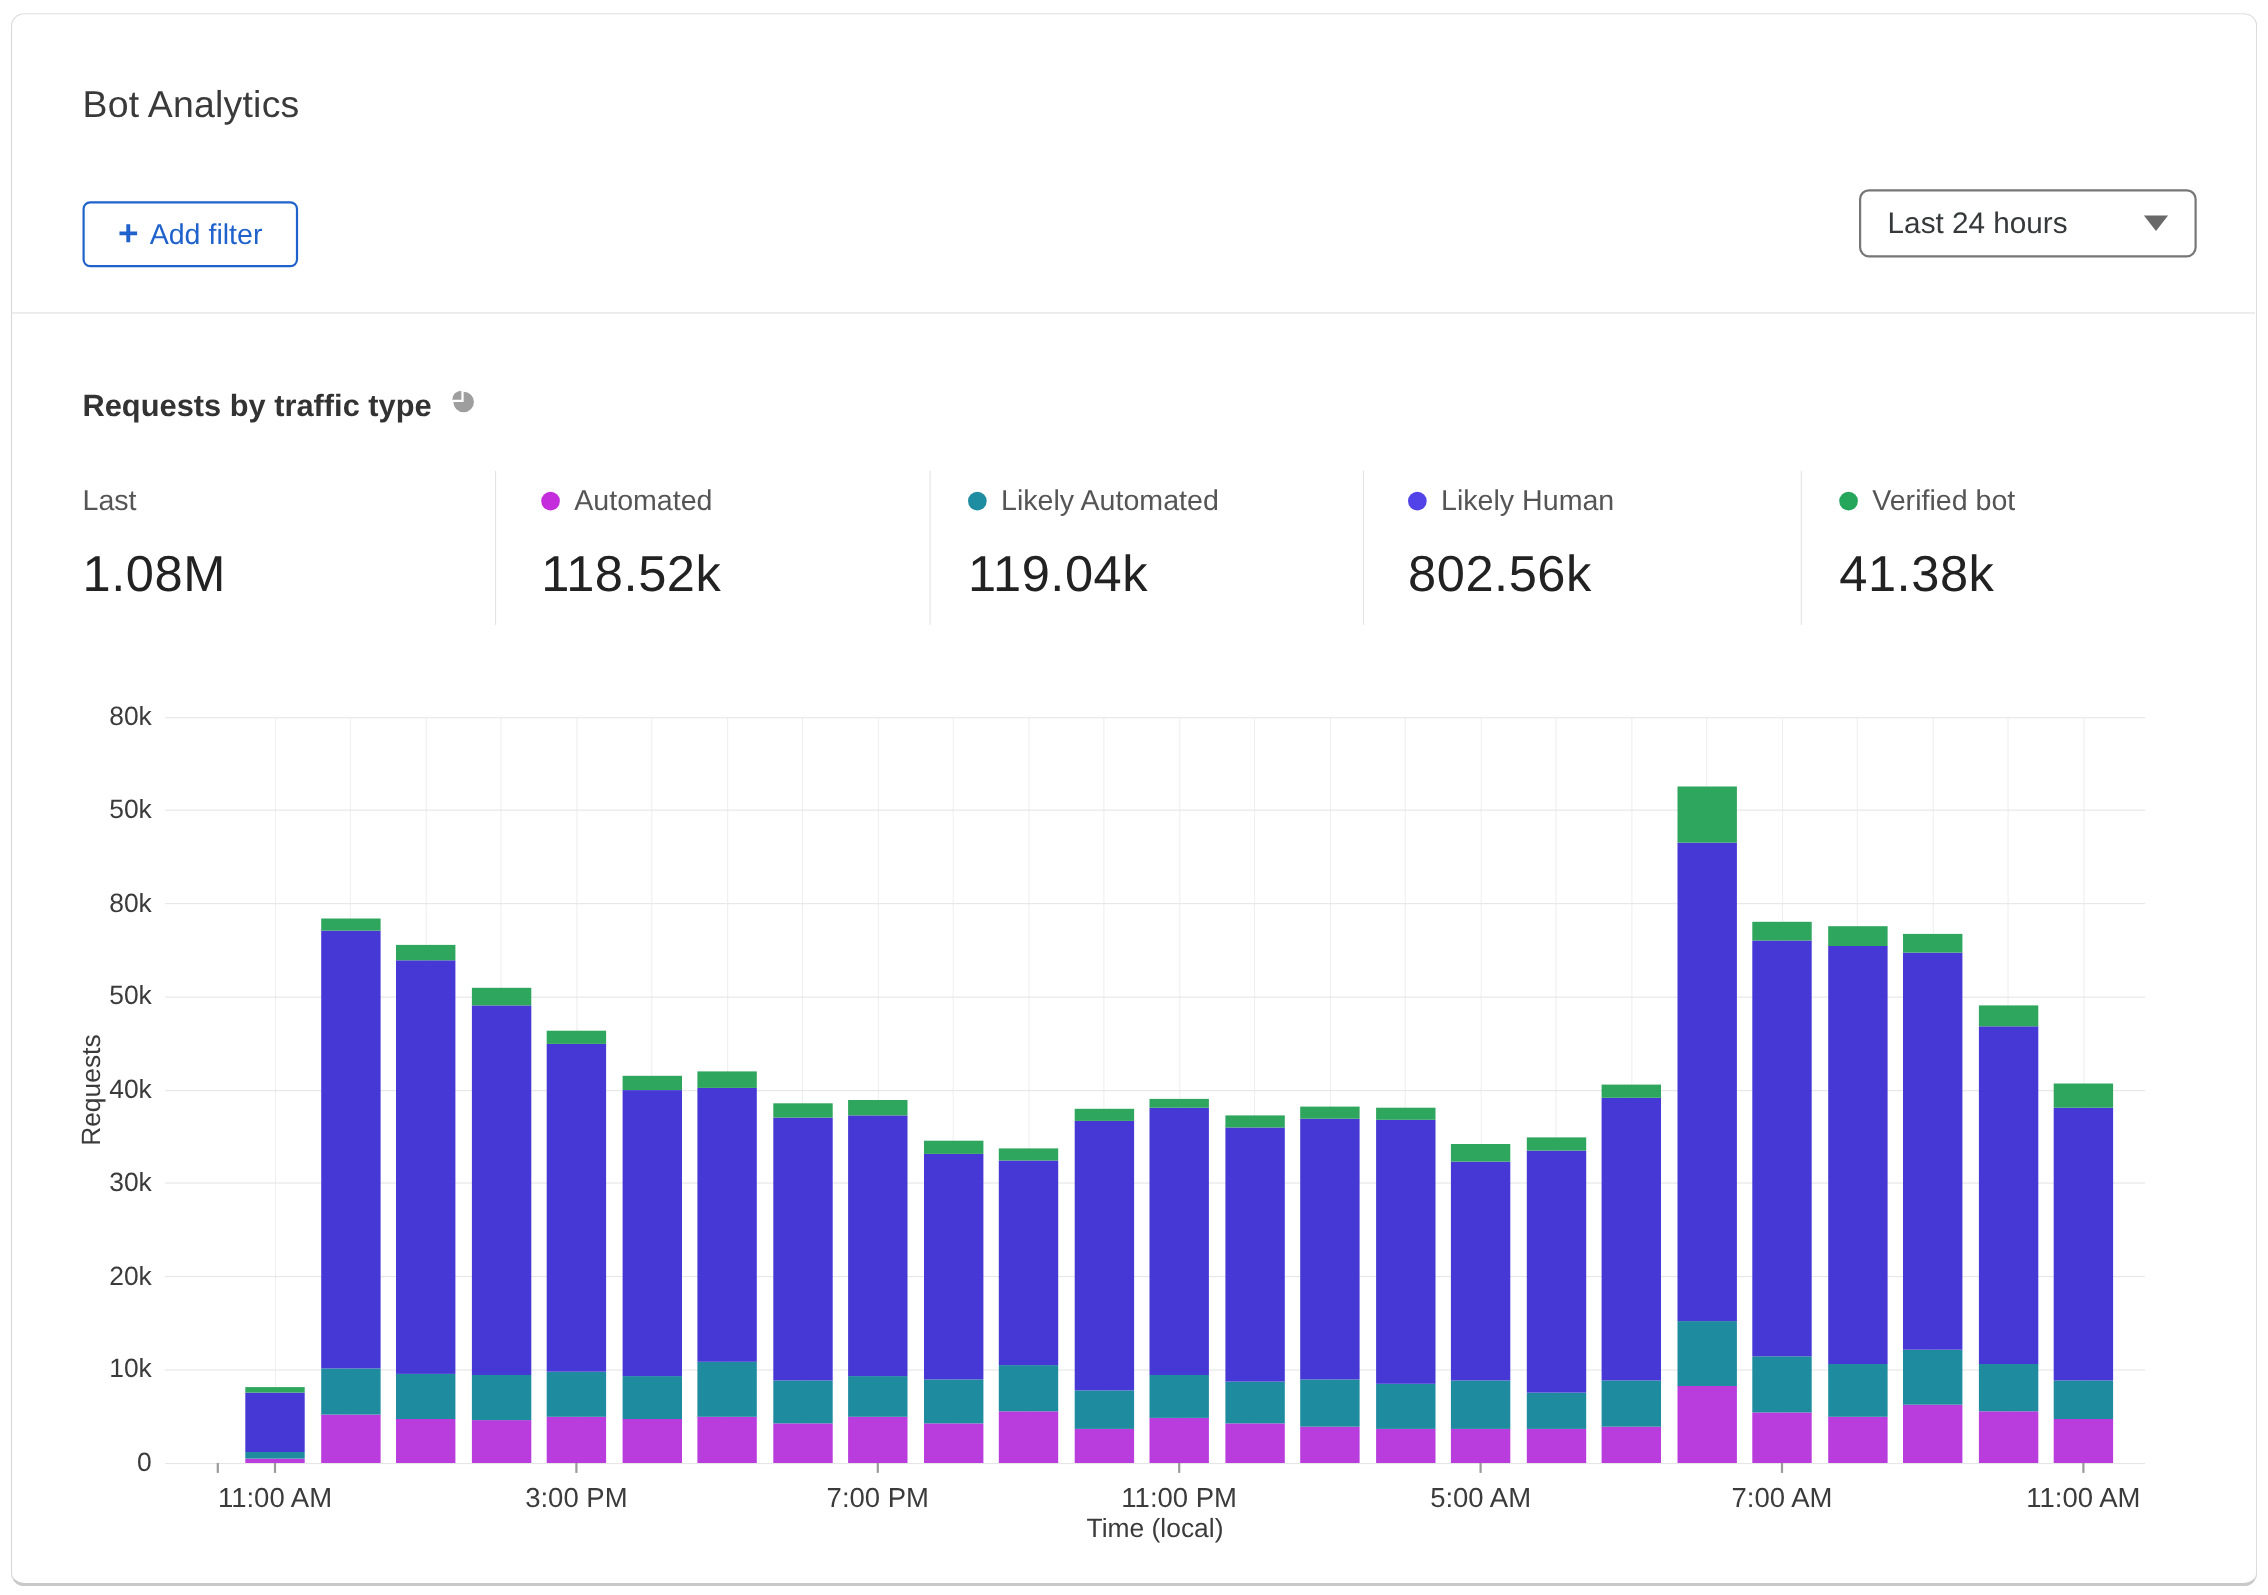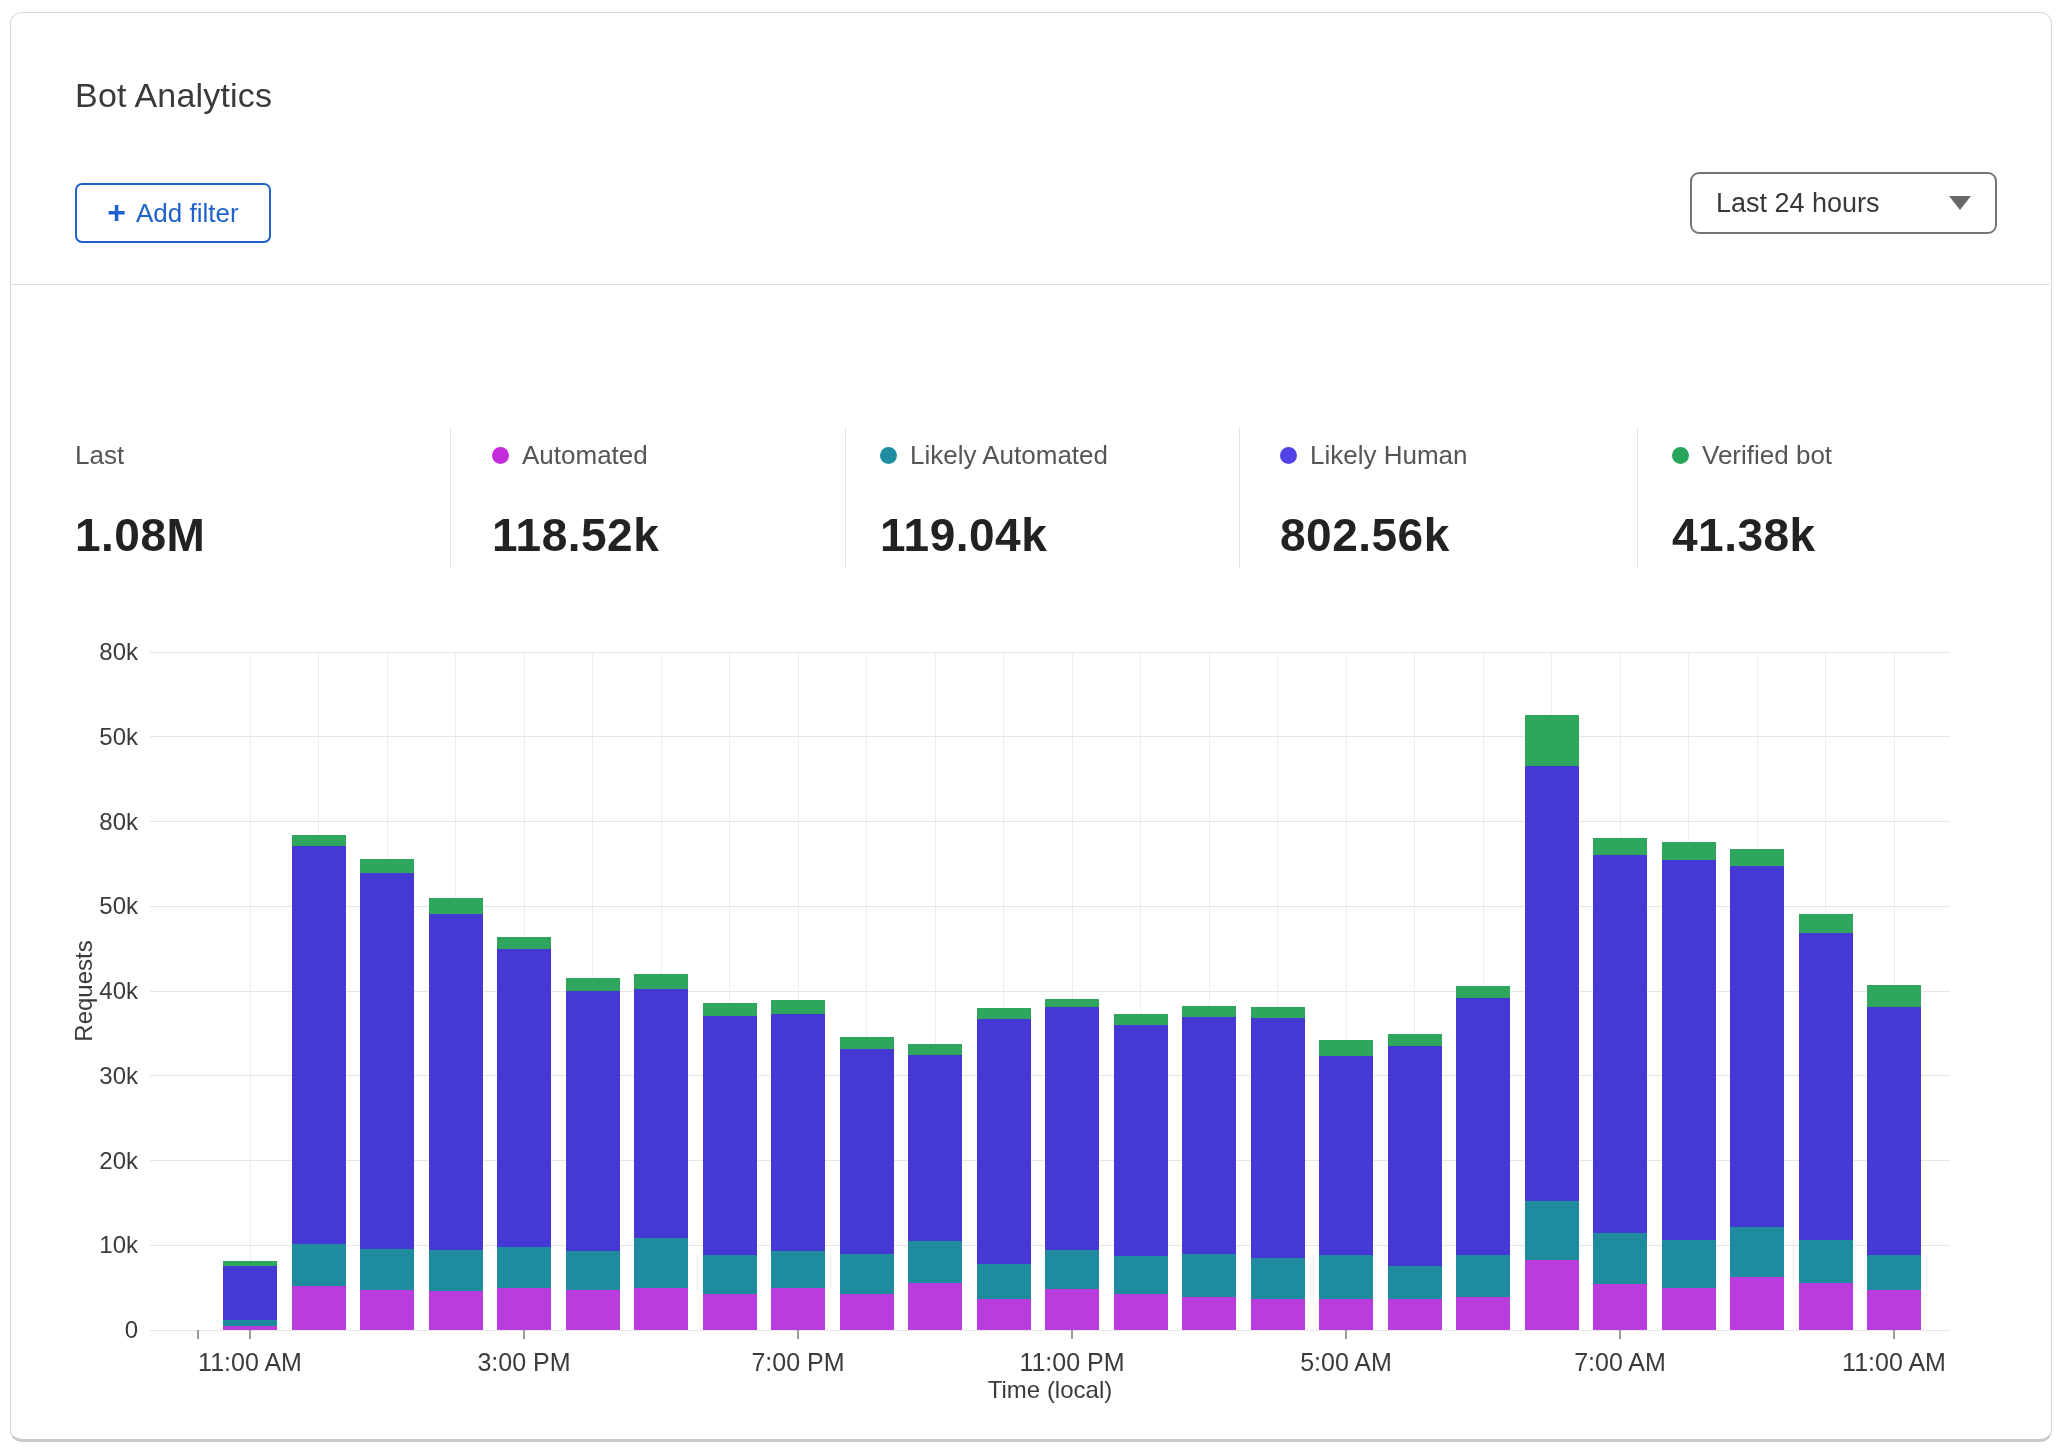--- a/index.html
+++ b/index.html
@@ -19,21 +19,21 @@
   .dropdown{left:1690px;top:172px;width:307px;height:62px;border:2px solid #767676;border-radius:9px;
             display:flex;align-items:center;box-sizing:border-box;padding:0 24px;cursor:pointer;background:#fff;}
   .dropdown .dd-label{font-size:27px;color:#36393a;flex:1;}
   .caret{width:0;height:0;border-left:11px solid transparent;border-right:11px solid transparent;
          border-top:14px solid #696969;}
   .hdr-divider{left:10px;top:284px;width:2040px;height:1px;background:#e0e0e0;}
   .section-title{left:75px;top:352px;font-size:28px;font-weight:bold;color:#333;display:flex;align-items:center;gap:16px;}
   .stat{top:440px;}
   .stat-label-row{display:flex;align-items:center;gap:13px;font-size:26px;color:#555;}
   .dot{width:17px;height:17px;border-radius:50%;display:inline-block;}
-  .stat-value{margin-top:37px;font-size:46px;font-weight:bold;color:#222;letter-spacing:.5px;}
+  .stat-value{margin-top:23px;font-size:46px;font-weight:normal;color:#222;letter-spacing:.5px;}
   .stat-divider{top:428px;width:1px;height:140px;background:#e3e3e3;}
   .gridline-h{background:#e6e6e6;height:1px;}
   .gridline-v{background:#efefef;width:1px;}
   .ytick{width:80px;text-align:right;font-size:24px;color:#3b3b3b;}
   .xtick{width:160px;text-align:center;font-size:25px;color:#3b3b3b;}
   .tick{width:2px;height:9px;background:#9a9a9a;}
   .axis-title{font-size:24px;color:#3b3b3b;text-align:center;}
   .bar-seg{position:absolute;}
 </style>
 </head>
@@ -50,20 +50,29 @@
     <span>Add filter</span>
   </div>
 
   <div class="abs dropdown">
     <span class="dd-label">Last 24 hours</span>
     <span class="caret"></span>
   </div>
 
   <div class="abs hdr-divider"></div>
 
+  <div class="abs section-title">
+    <span>Requests by traffic type</span>
+    <span>
+      <svg width="27" height="27" viewBox="0 0 26 26">
+        <path d="M13 13 L13 4 A9 9 0 1 1 4 13 Z" fill="#9e9e9e"></path>
+        <path d="M11 11 L11 3 A8 8 0 0 0 3 11 Z" fill="#9e9e9e"></path>
+      </svg>
+    </span>
+  </div>
 
   <div id="stats-row">
       <div class="abs stat" style="left: 75px;">
         <div class="stat-label-row">
           <span>Last</span>
         </div>
         <div class="stat-value">1.08M</div>
       </div>
       <div class="abs stat" style="left: 492px;">
         <div class="stat-label-row">

